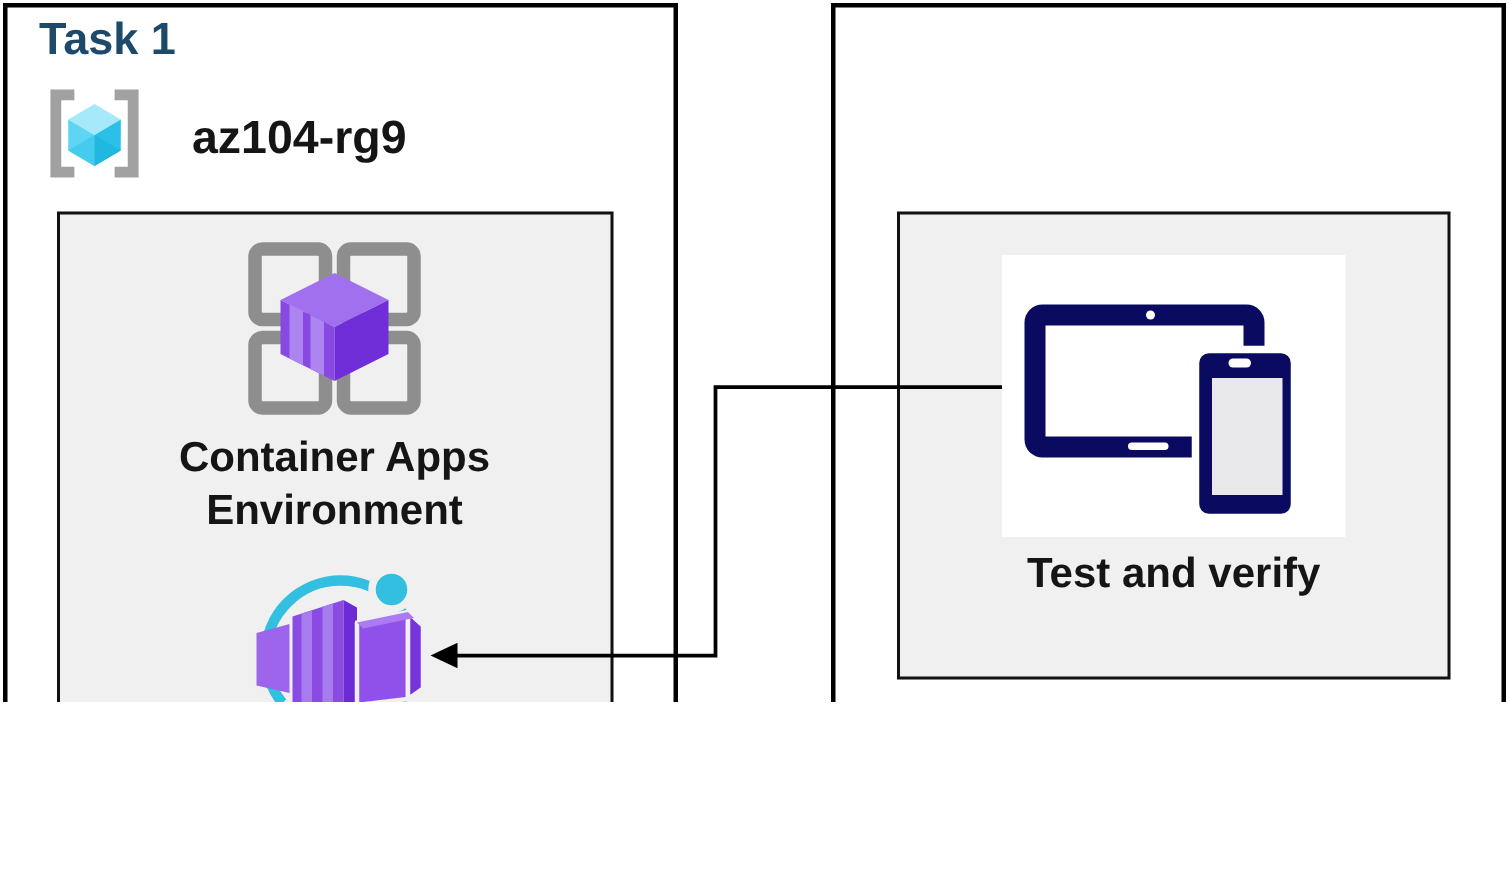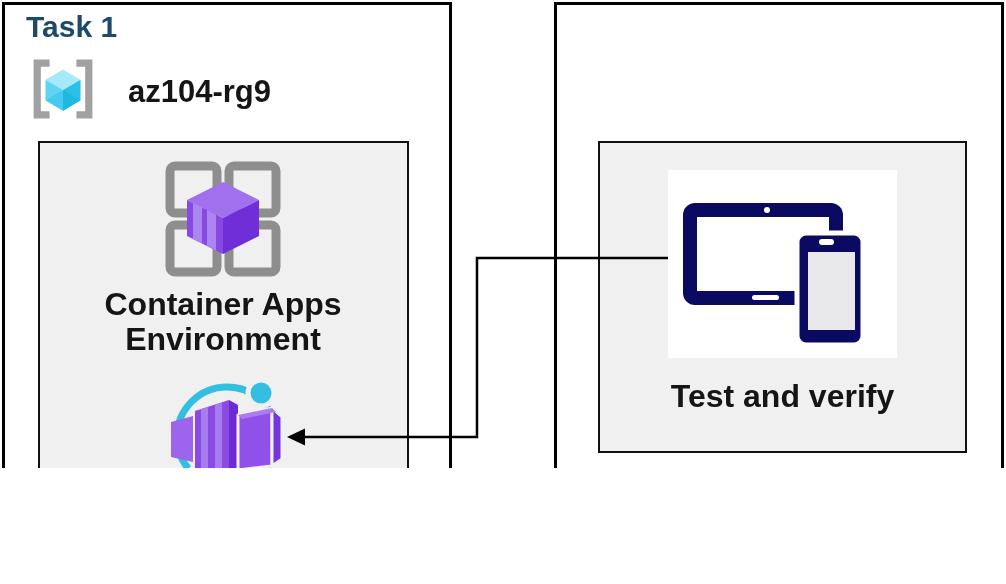--- a/index.html
+++ b/index.html
@@ -20,25 +20,25 @@
   .inner-box{
     position:absolute;box-sizing:border-box;background:#F0F0F1;border:2px solid #111;
   }
   #task1-inner{left:38px;top:141px;width:371px;height:414px;}
   #task2-inner{left:598px;top:141px;width:369px;height:312px;}
   .rg-icon{position:absolute;left:30px;top:56px;width:66px;height:66px;}
   .rg-name{
     position:absolute;left:128px;top:74px;font-size:31px;font-weight:bold;color:#151515;text-align:right;
   }
   .node-label{
-    position:absolute;font-weight:bold;color:#151515;text-align:center;font-size:32px;line-height:35px;
+    position:absolute;font-weight:bold;color:#151515;text-align:center;font-size:28px;line-height:35px;
   }
   #cae-label{left:58px;top:287px;width:330px;}
   #ca-label{left:58px;top:492px;width:330px;}
-  #test-label{left:598px;top:379px;width:369px;}
+  #test-label{left:598px;top:364px;width:369px;}
   #cae-icon{position:absolute;left:160px;top:158px;width:126px;height:122px;}
   #ca-icon{position:absolute;left:166px;top:377px;width:122px;height:122px;}
   #devices-plate{
     position:absolute;left:668px;top:170px;width:229px;height:188px;background:#ffffff;
   }
   #devices-icon{position:absolute;left:0;top:0;width:229px;height:188px;}
   #connector-overlay{
     position:absolute;left:0;top:0;width:1006px;height:584px;pointer-events:none;z-index:5;
   }
 </style>

